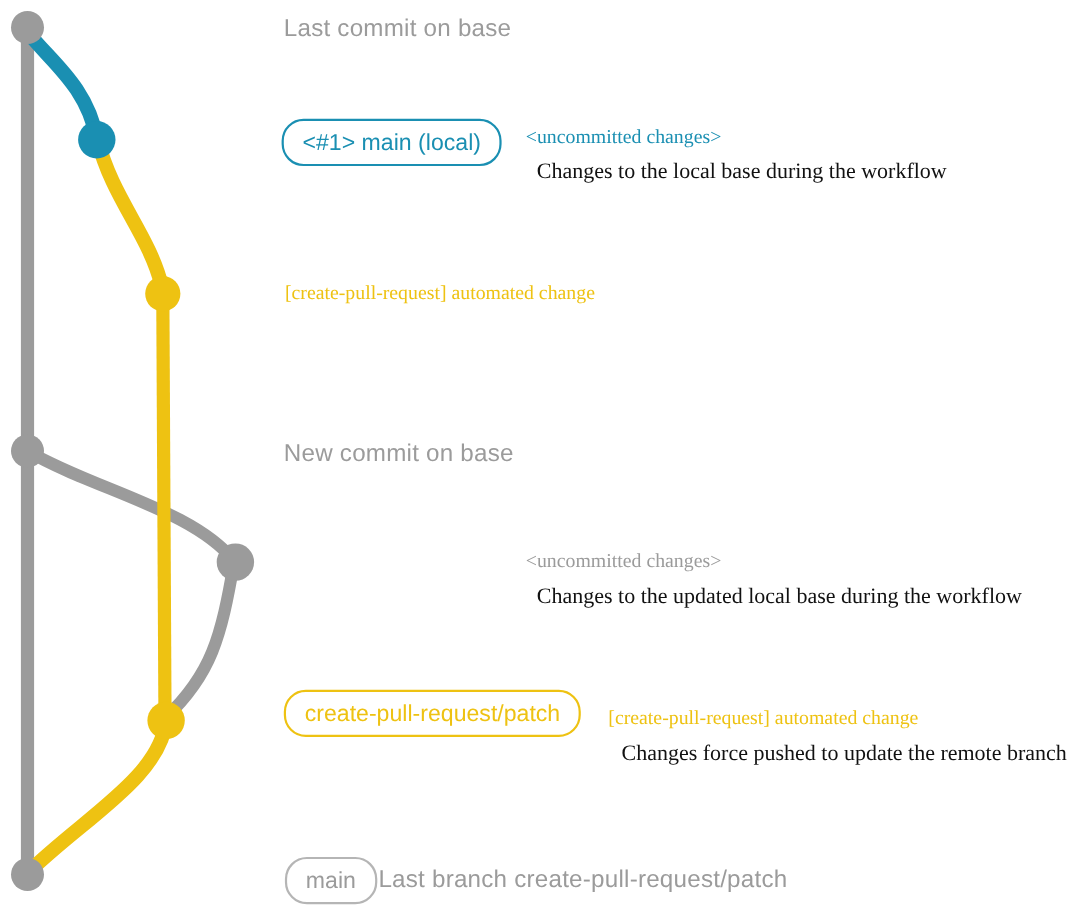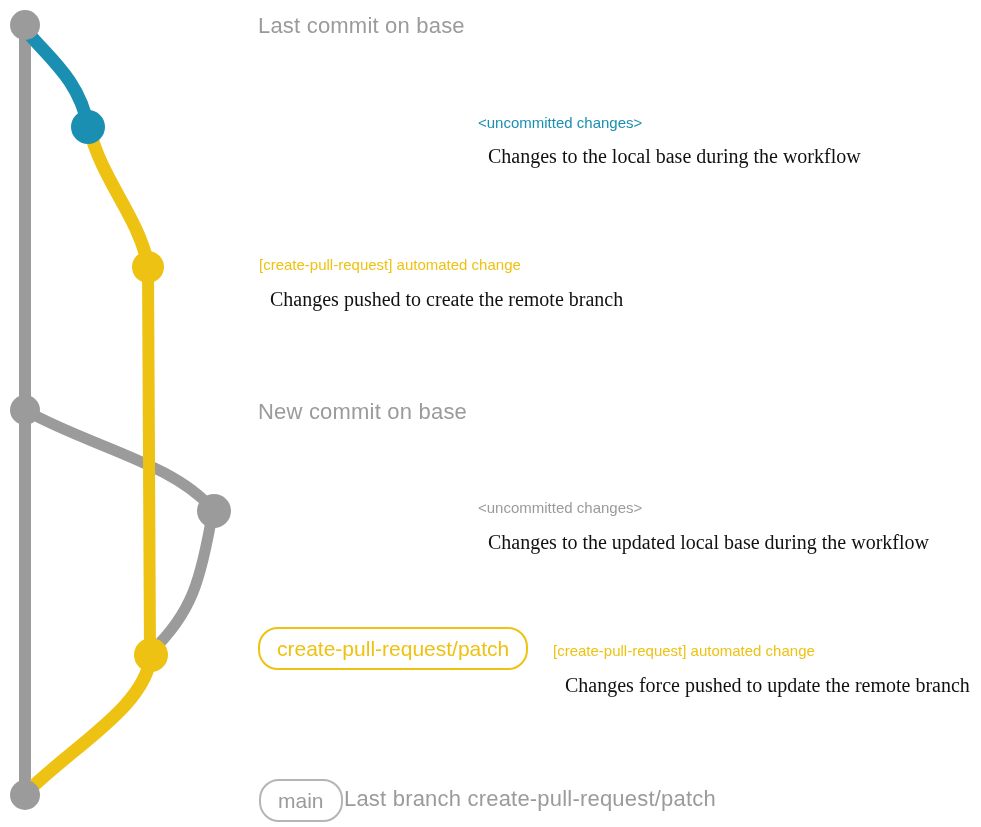--- a/index.html
+++ b/index.html
@@ -24,21 +24,21 @@
   }
   .badge{
     display:inline-flex;align-items:center;justify-content:center;
     font-size:21px;line-height:1;padding:9px 17px;
     border:2px solid;border-radius:20px;background:#fff;
   }
   .badge.teal{color:var(--teal);border-color:var(--teal);}
   .badge.gray{color:var(--gray);border-color:#b5b5b5;}
   .badge.yellow{color:var(--yellow);border-color:var(--yellow);}
 
-  .row-title{font-size:15px;}
+  .row-title{font-size:18px;font-family:Liberation Serif, serif;}
   .row-title.teal{color:var(--teal);}
   .row-title.gray{color:var(--gray);}
   .row-title.yellow{color:var(--yellow);}
 
   .caption{
     font-family:"Liberation Serif", serif;
     font-size:20px;color:var(--ink);
   }
 </style>
 </head>
@@ -66,25 +66,25 @@
     <circle cx="88" cy="127" r="17" fill="var(--teal)"></circle>
     <circle cx="148" cy="267" r="16" fill="var(--yellow)"></circle>
     <circle cx="25" cy="410" r="15" fill="var(--gray)"></circle>
     <circle cx="214" cy="511" r="17" fill="var(--gray)"></circle>
     <circle cx="151" cy="655" r="17" fill="var(--yellow)"></circle>
     <circle cx="25" cy="795" r="15" fill="var(--gray)"></circle>
   </svg>
 
   <div class="abs section-label" style="left:258px;top:13px;">Last commit on base</div>
 
+  <div class="abs badge teal" style="left:256px;top:108px;">&lt;#1&gt; main (local)</div>
   <div class="abs row-title teal" style="left:478px;top:114px;">&lt;uncommitted changes&gt;</div>
   <div class="abs caption" style="left:488px;top:145px;">Changes to the local base during the workflow</div>
 
   <div class="abs row-title yellow" style="left:259px;top:256px;">[create-pull-request] automated change</div>
-  <div class="abs caption" style="left:270px;top:288px;">Changes pushed to create the remote branch</div>
 
   <div class="abs section-label" style="left:258px;top:399px;">New commit on base</div>
 
   <div class="abs row-title gray" style="left:478px;top:499px;">&lt;uncommitted changes&gt;</div>
   <div class="abs caption" style="left:488px;top:531px;">Changes to the updated local base during the workflow</div>
 
   <div class="abs badge yellow" style="left:258px;top:627px;">create-pull-request/patch</div>
   <div class="abs row-title yellow" style="left:553px;top:642px;">[create-pull-request] automated change</div>
   <div class="abs caption" style="left:565px;top:674px;">Changes force pushed to update the remote branch</div>
 

